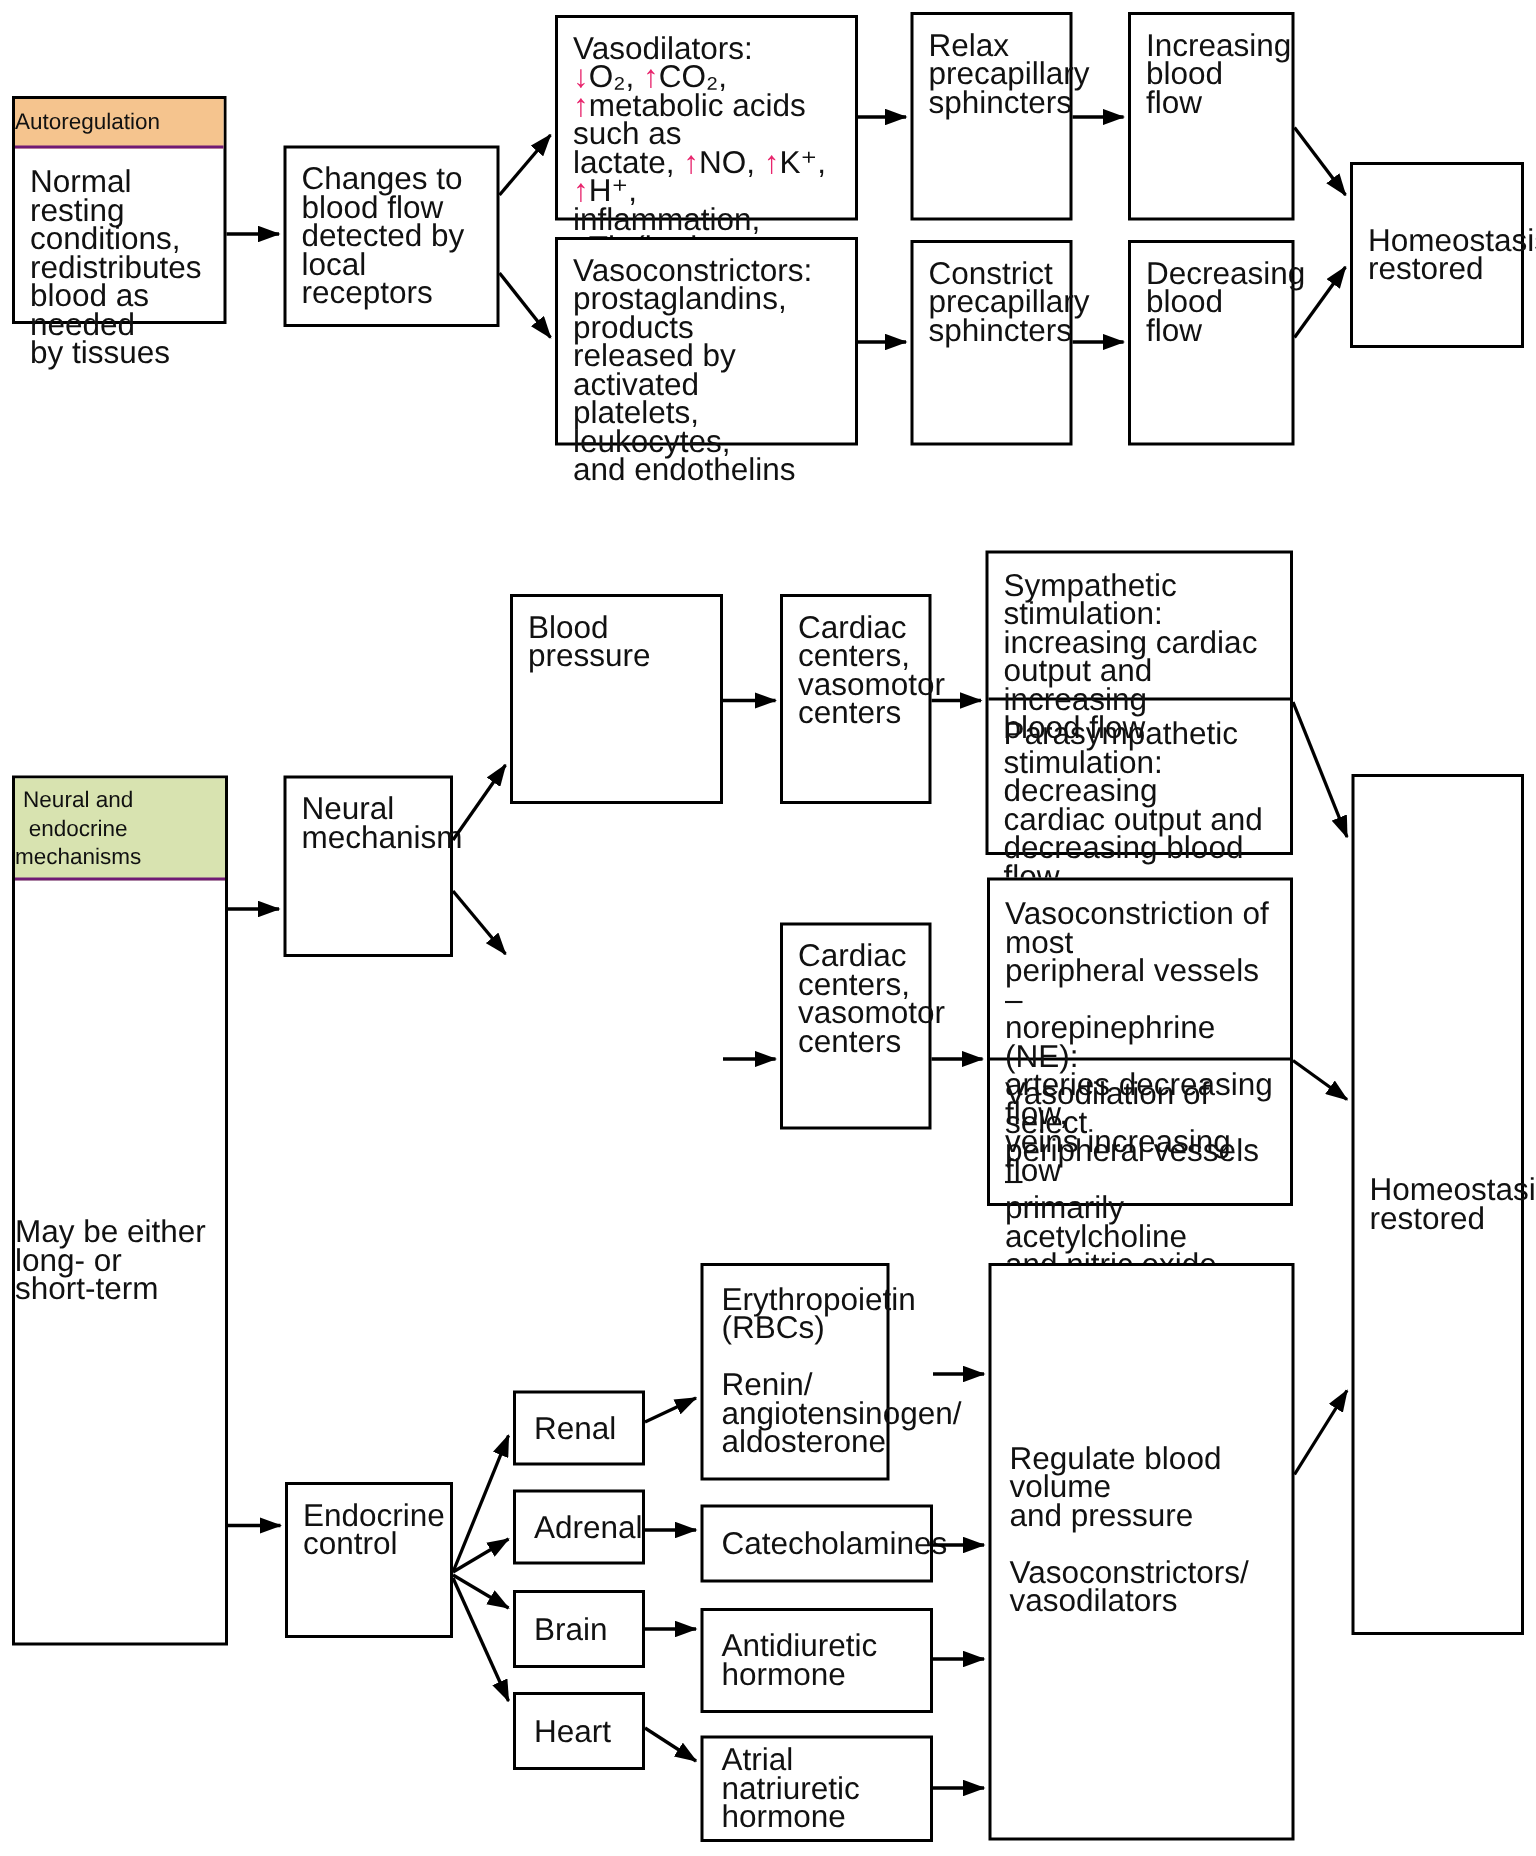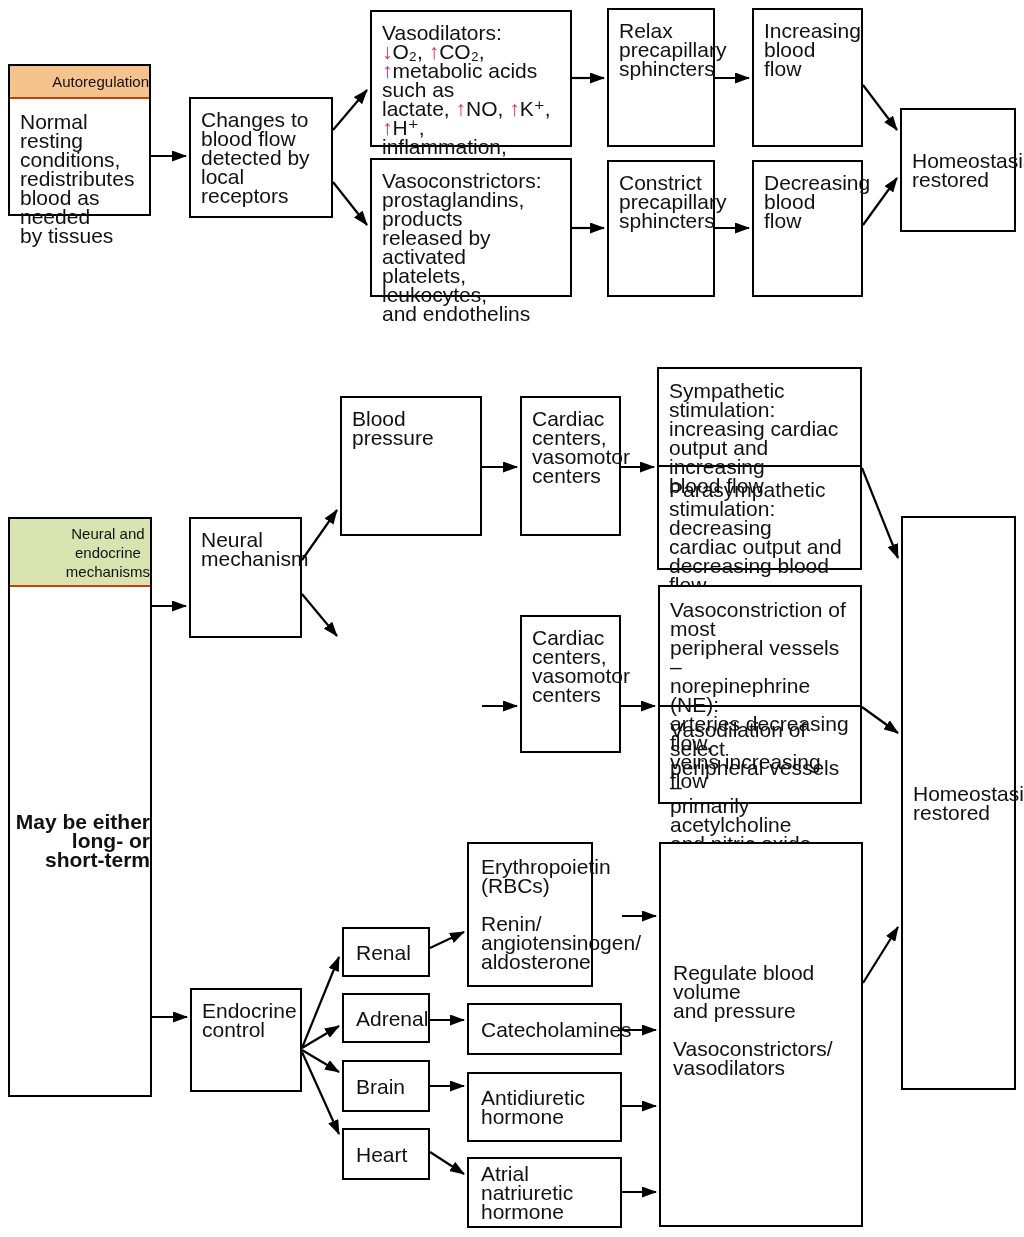--- a/index.html
+++ b/index.html
@@ -1,24 +1,24 @@
 <!DOCTYPE html>
 <html><head>
 <meta charset="utf-8">
 <style>
   html,body{margin:0;padding:0;background:#fff;}
   .canvas{position:relative;width:1024px;height:1237px;background:#fff;
           font-family:"Liberation Sans","DejaVu Sans",sans-serif;color:#111;}
   .box{position:absolute;border:2px solid #000;background:#fff;box-sizing:border-box;}
   .txt{white-space:pre-line;font-size:21px;line-height:19px;padding:11px 4px 0 10px;}
-  .hdr{display:flex;align-items:center;justify-content:flex-end;text-align:center;
-       font-size:15px;line-height:19px;border-bottom:2px solid #c2410c;box-sizing:border-box;}
+  .hdr{display:flex;align-items:center;justify-content:flex-start;text-align:center;
+       font-size:15px;line-height:19px;border-bottom:2px solid #701a75;box-sizing:border-box;}
   .vcenter{display:flex;flex-direction:column;justify-content:center;height:100%;}
   .vcenter .txt{padding-top:0;}
-  .ctr{text-align:right;font-weight:bold;}
+  .ctr{text-align:left;}
   .pink{color:#E8256D;}
   .compartment{box-sizing:border-box;}
   .div-line{border-bottom:2px solid #000;}
   svg.overlay{position:absolute;left:0;top:0;pointer-events:none;}
   .plain{white-space:normal;}
 </style>
 </head>
 <body>
 
 <div class="canvas">

